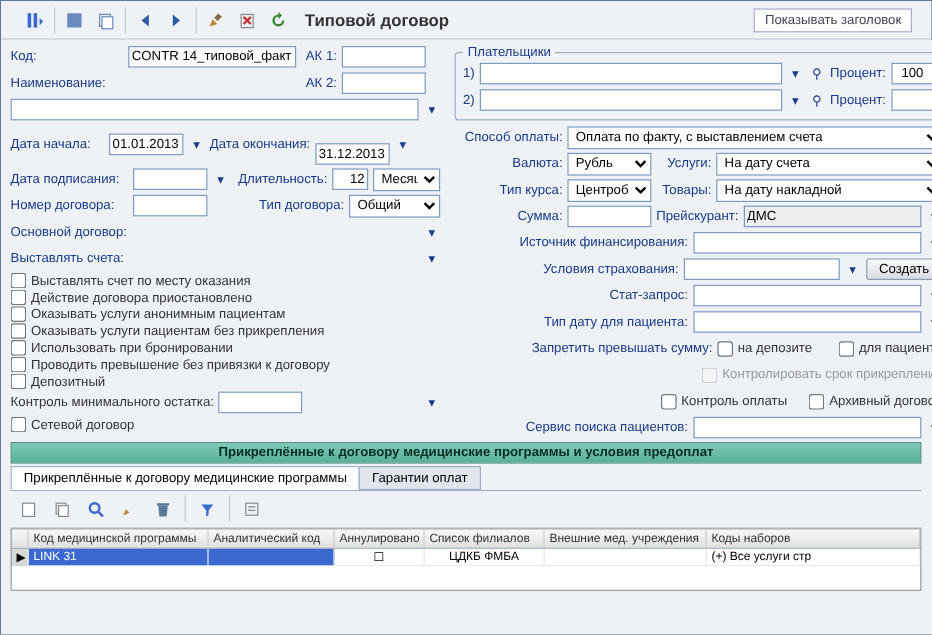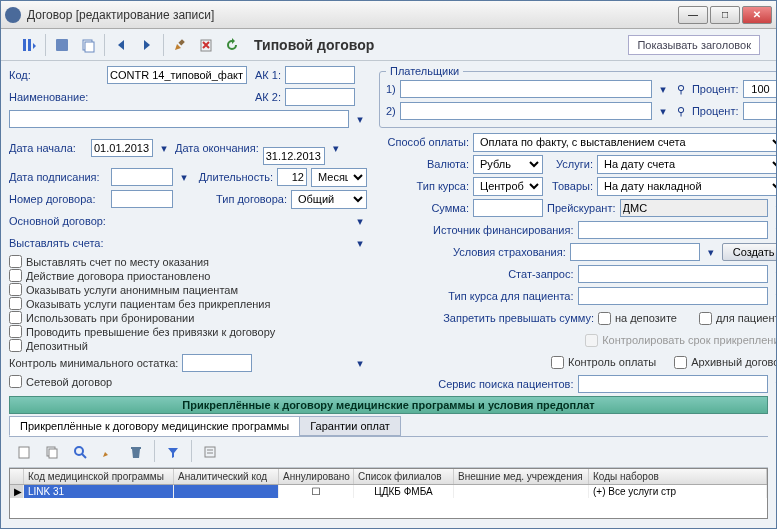--- a/index.html
+++ b/index.html
@@ -41,29 +41,20 @@
 .grid-hdr-cell { border-right: 1px solid #ccc; padding: 2px 4px; font-size: 10px; color: #333; overflow: hidden; white-space: nowrap; }
 .grid-row { display: flex; font-size: 10px; }
 .grid-row.sel { background: #3a6ad0; color: #fff; }
 .grid-cell { border-right: 1px solid #eee; padding: 1px 4px; overflow: hidden; white-space: nowrap; }
 svg { display: block; }
 </style>
 </head>
 <body>
 
 <div class="window">
-  <div class="titlebar">
-    <div class="titlebar-icon"></div>
-    <div class="titlebar-text">Договор [редактирование записи]</div>
-    <div class="win-btns">
-      <div class="win-btn">—</div>
-      <div class="win-btn">□</div>
-      <div class="win-btn win-close">✕</div>
-    </div>
-  </div>
 
   <div class="toolbar">
     <div class="tb-btn">
         <svg width="16" height="16">
           <rect x="2" y="2" width="3" height="12" fill="#3a6ad0"></rect>
           <rect x="7" y="2" width="3" height="12" fill="#3a6ad0"></rect>
           <path d="M12 6l3 3-3 3z" fill="#3a6ad0"></path>
         </svg>
       </div>
     <div class="tb-sep"></div>
@@ -254,21 +245,21 @@
           <input type="text" style="width: 130px;">
           <span class="dd-icon">▾</span>
           <button class="btn">Создать</button>
         </div>
         <div class="row">
           <span class="lbl" style="flex:1;text-align:right">Стат-запрос:</span>
           <input type="text" style="width: 190px;">
           <span class="dd-icon">▾</span>
         </div>
         <div class="row">
-          <span class="lbl" style="flex:1;text-align:right">Тип курса для пациента:</span>
+          <span class="lbl" style="flex:1;text-align:right">Тип дату для пациента:</span>
           <input type="text" style="width: 190px;">
           <span class="dd-icon">▾</span>
         </div>
         <div class="row">
           <span class="lbl" style="flex:1;text-align:right">Запретить превышать сумму:</span>
           <input type="checkbox" class="chk" style="">
             <span class="lbl-plain">на депозите</span>
           <input type="checkbox" class="chk" style="margin-left: 18px;">
             <span class="lbl-plain">для пациента</span>
         </div>

